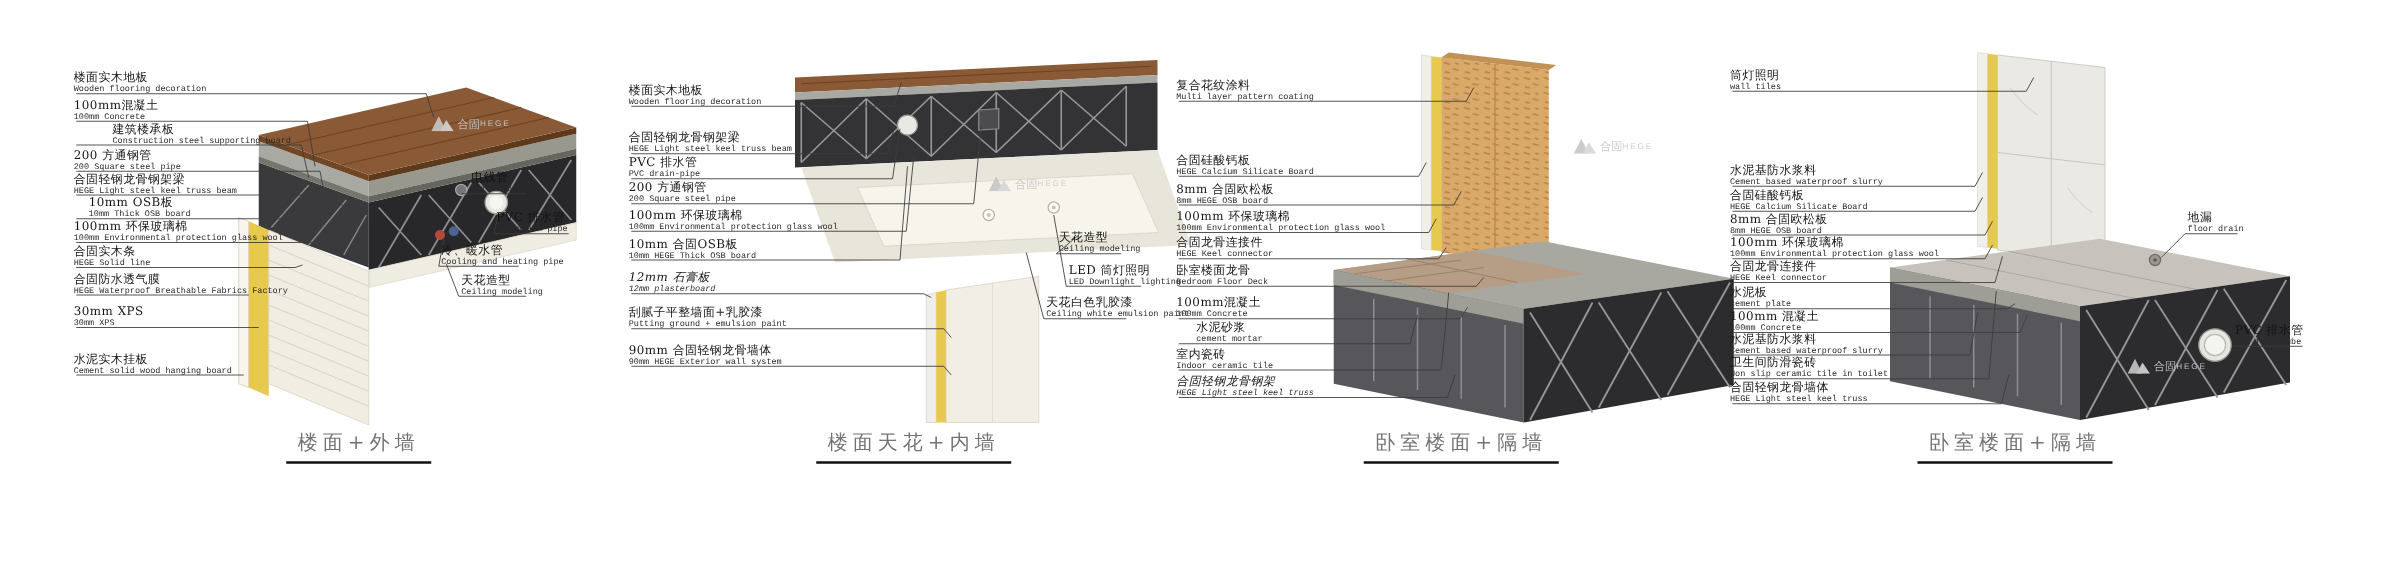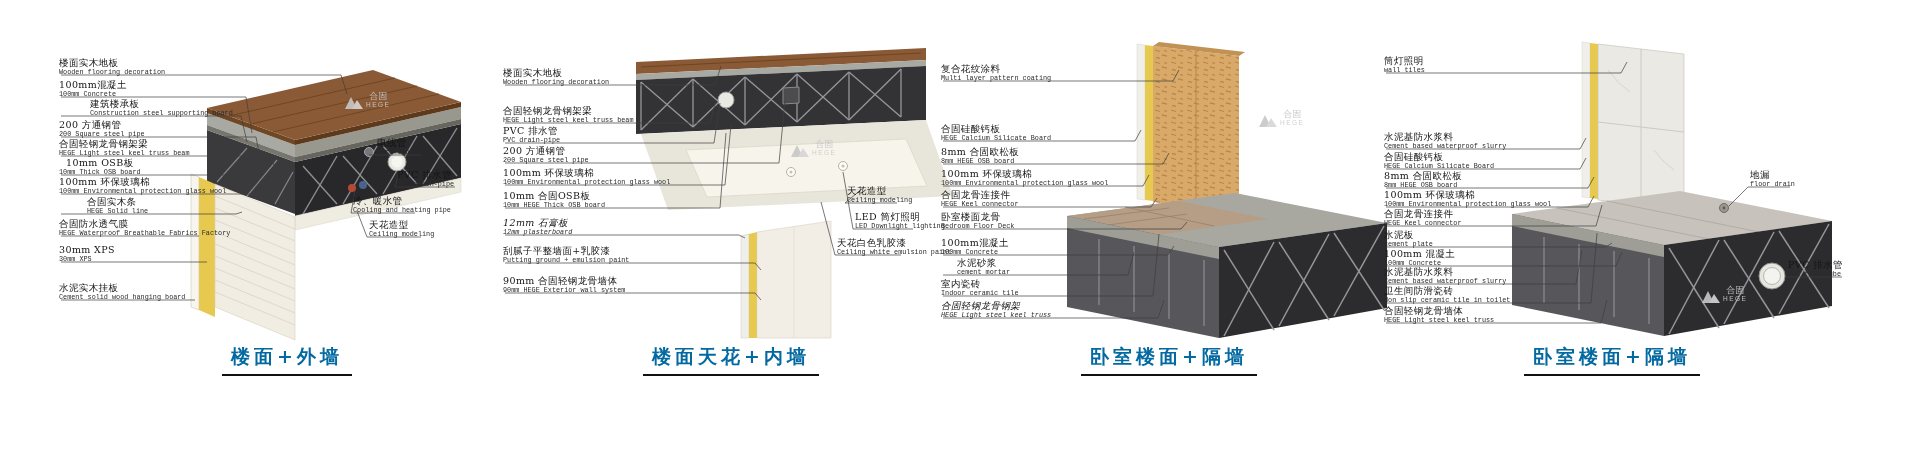--- a/index.html
+++ b/index.html
@@ -9,24 +9,24 @@
   .panel{position:absolute;top:0;width:480px;height:458px}
   .panel > svg.illus{position:absolute;left:0;top:0;width:480px;height:458px}
   .leaders polyline{fill:none;stroke:#3d3d3d;stroke-width:0.7}
   .callout{position:absolute;white-space:nowrap;z-index:5}
   .callout .zh{font-family:"DejaVu Serif","Liberation Serif",serif;font-size:9.5px;
     color:#141414;line-height:1.08;letter-spacing:.4px}
   .callout .en{font-family:"Liberation Mono","DejaVu Sans Mono",monospace;font-size:6.8px;
     color:#2b2b2b;line-height:1.3}
   .title{position:absolute;left:0;width:480px;top:344px;text-align:center;z-index:6}
   .title span{display:inline-block;font-family:"DejaVu Serif","Liberation Serif",serif;
-    font-weight:700;font-size:19px;letter-spacing:4px;color:#0369a1;
+    font-weight:400;font-size:16px;letter-spacing:4px;color:#737373;
     border-bottom:2px solid #111;padding:0 9px 4px}
   .watermark{position:absolute;display:flex;align-items:flex-end;gap:3px;opacity:.9;z-index:4}
-  .wm-text{display:flex;flex-direction:column;align-items:center}
+  .wm-text{display:flex;align-items:center}
   .wm-zh{font-family:"DejaVu Serif",serif;font-size:9px;color:#c5c5c5;line-height:1}
   .wm-en{font-family:"Liberation Sans",sans-serif;font-size:6.5px;color:#cccccc;
     letter-spacing:1.5px;line-height:1.3}
 </style>
 </head>
 <body>
 
 <div class="sheet">
 
   <section class="panel" id="panel-0" style="left:47px">
@@ -130,29 +130,29 @@
         <div class="en">Construction steel supporting board</div>
       </div>
       <div class="callout" style="left: 12px; top: 120px;">
         <div class="zh">200 方通钢管</div>
         <div class="en">200 Square steel pipe</div>
       </div>
       <div class="callout" style="left: 12px; top: 139px;">
         <div class="zh">合固轻钢龙骨钢架梁</div>
         <div class="en">HEGE Light steel keel truss beam</div>
       </div>
-      <div class="callout" style="left: 12px; top: 158px; text-align: center;">
+      <div class="callout" style="left: 24px; top: 158px;">
         <div class="zh">10mm OSB板</div>
         <div class="en">10mm Thick OSB board</div>
       </div>
       <div class="callout" style="left: 12px; top: 177px;">
         <div class="zh">100mm 环保玻璃棉</div>
         <div class="en">100mm Environmental protection glass wool</div>
       </div>
-      <div class="callout" style="left: 12px; top: 197px; margin-left: 28px;">
+      <div class="callout" style="left: 12px; top: 197px;">
         <div class="zh">合固实木条</div>
         <div class="en">HEGE Solid line</div>
       </div>
       <div class="callout" style="left: 12px; top: 219px;">
         <div class="zh">合固防水透气膜</div>
         <div class="en">HEGE Waterproof Breathable Fabrics Factory</div>
       </div>
       <div class="callout" style="left: 12px; top: 245px;">
         <div class="zh">30mm XPS</div>
         <div class="en">30mm XPS</div>

